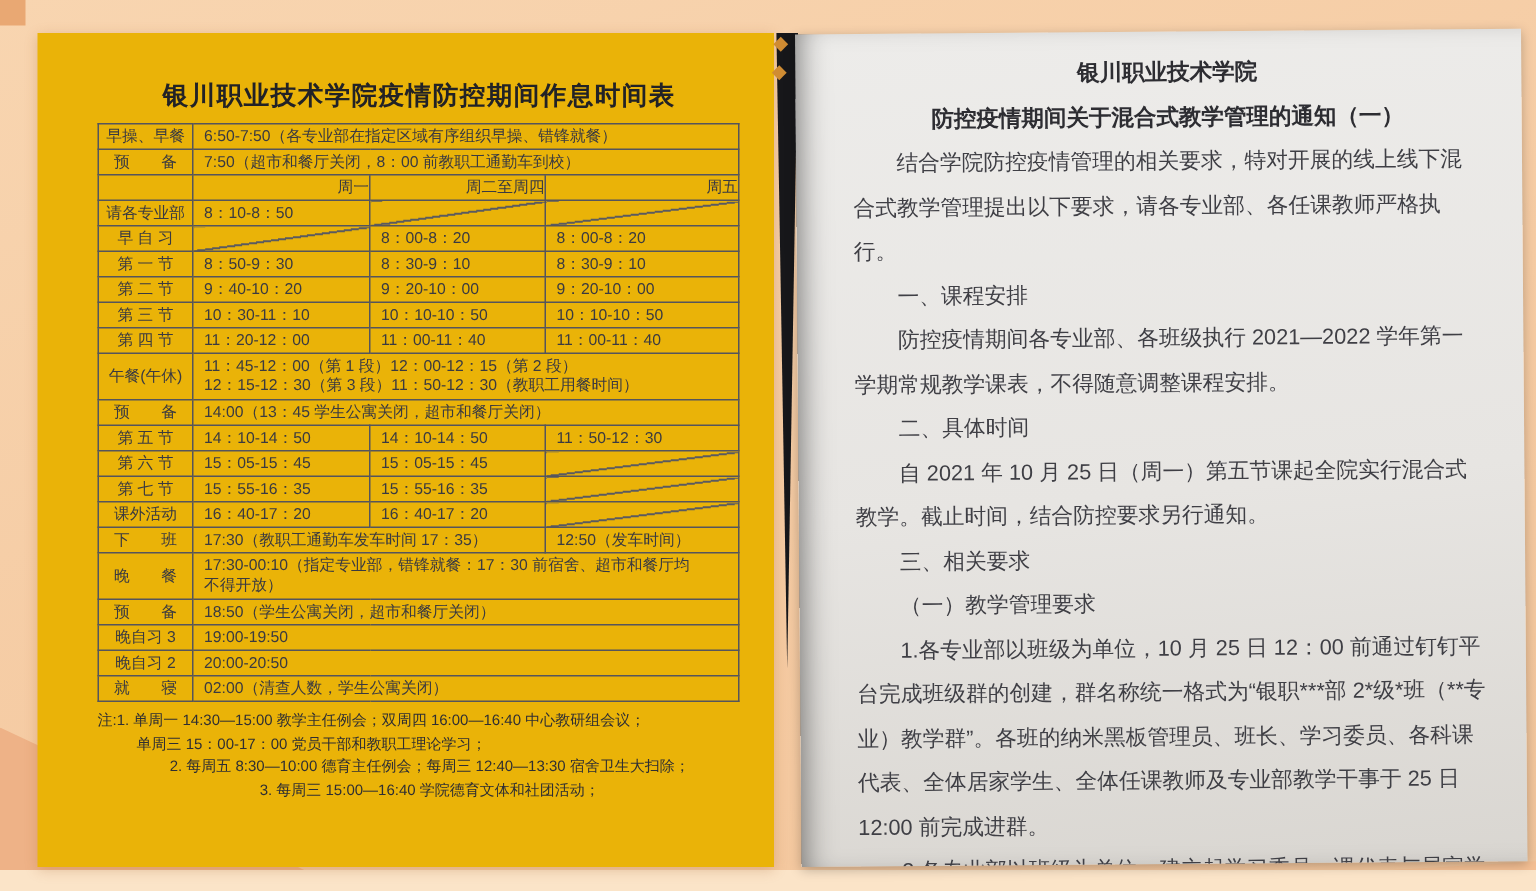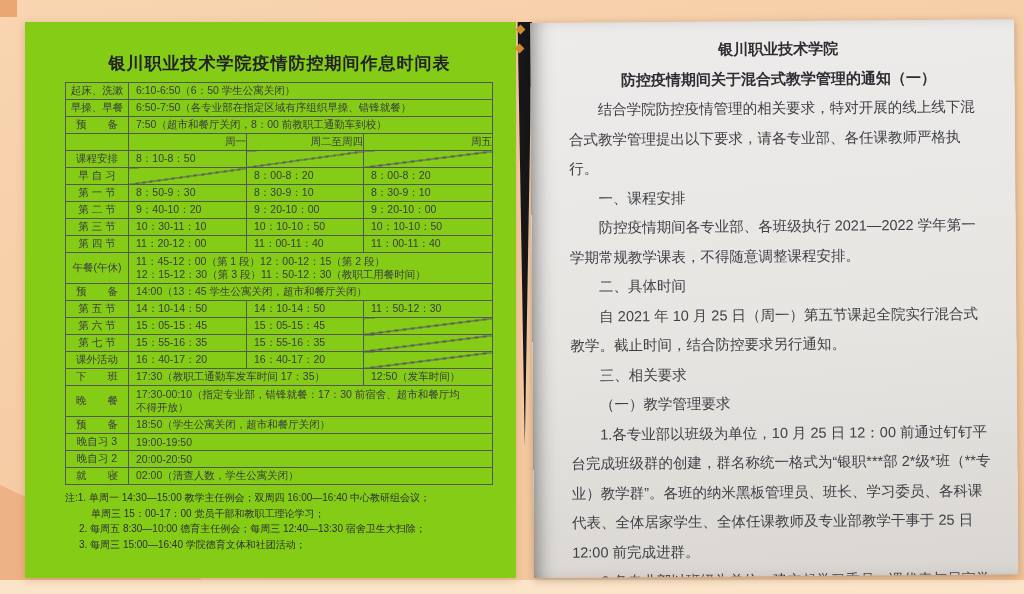--- a/index.html
+++ b/index.html
@@ -14,38 +14,38 @@
   .bl-wedge { position:absolute; left:0; bottom:13px; width:205px; height:96px;
     background:#eeb habitat; background:#eeb287;
     clip-path:polygon(0 0,100% 100%,0 100%); }
   .bottom-strip { position:absolute; left:0; bottom:0; width:100%; height:14px; background:#fbe4c8; }
   .br-wedge { position:absolute; right:0; bottom:0; width:330px; height:22px;
     background:#f5c röd; background:#f5c094;
     clip-path:polygon(0 100%,100% 10%,100% 100%); }
   
   .page-left {
     position:absolute; left:25px; top:22px; width:491px; height:556px;
-    background:#84cc16; box-shadow:0 2px 8px rgba(160,95,40,.28);
+    background:#eab308; box-shadow:0 2px 8px rgba(160,95,40,.28);
     padding:30px 22px 0 40px; overflow:hidden; color:#36363c;
   }
   .tt-title { font-size:17px; font-weight:bold; text-align:center; letter-spacing:1px;
     color:#222226; margin-bottom:7px; white-space:nowrap; }
   table.timetable { border-collapse:collapse; table-layout:fixed; width:427px; }
   .timetable td { border:1px solid #55555c; font-size:10.5px; height:17px;
     padding:0 2px 0 7px; white-space:nowrap; overflow:hidden; color:#3a3a41; }
   .timetable td.lbl { text-align:center; padding:0 1px; letter-spacing:0; }
   .timetable td.ctr { text-align:right; padding:0; }
   .timetable td.ml { white-space:pre-line; line-height:13px; height:30px; padding:2px 2px 2px 7px; }
   .timetable td.diag { padding:0;
     background-image:linear-gradient(to top left,
       transparent calc(50% - .7px), #5a5a60 calc(50% - .7px),
       #5a5a60 calc(50% + .7px), transparent calc(50% + .7px)); }
   .tt-notes { margin-top:5px; font-size:10px; font-weight:normal; color:#2e2e33;
     line-height:15.5px; list-style:none; white-space:nowrap; }
-  .tt-notes li.ind1 { padding-left:14px; }
+  .tt-notes li.ind1 { padding-left:14px;text-align:center; }
   .tt-notes li.ind2 { padding-left:26px; }
   
   .edge-shadow { position:absolute; left:516px; top:22px; width:16px; height:424px;
     background:#17171a; clip-path:polygon(10% 0,100% 0,55% 100%); }
   .edge-dot { position:absolute; width:7px; height:7px; background:#d08c33;
     transform:rotate(45deg); }
   .edge-dot.d1 { left:517px; top:26px; }
   .edge-dot.d2 { left:516px; top:45px; }
   
   .page-right {
@@ -71,39 +71,35 @@
   <div class="tt-title">银川职业技术学院疫情防控期间作息时间表</div>
   <table class="timetable">
     <colgroup>
       <col style="width:63px">
         <col style="width:118px">
         <col style="width:117px">
         <col style="width:129px">
     </colgroup>
     <tbody>
         <tr>
-          <td class="lbl">起床、洗漱</td>
-          <td colspan="3">6:10-6:50（6：50 学生公寓关闭）</td>
-        </tr>
-        <tr>
           <td class="lbl">早操、早餐</td>
           <td colspan="3">6:50-7:50（各专业部在指定区域有序组织早操、错锋就餐）</td>
         </tr>
         <tr>
           <td class="lbl">预　　备</td>
           <td colspan="3">7:50（超市和餐厅关闭，8：00 前教职工通勤车到校）</td>
         </tr>
         <tr>
           <td class="lbl"></td>
           <td class="ctr">周一</td>
           <td class="ctr">周二至周四</td>
           <td class="ctr">周五</td>
         </tr>
         <tr>
-          <td class="lbl">课程安排</td>
+          <td class="lbl">请各专业部</td>
           <td>8：10-8：50</td>
           <td class="diag"></td>
           <td class="diag"></td>
         </tr>
         <tr>
           <td class="lbl">早 自 习</td>
           <td class="diag"></td>
           <td>8：00-8：20</td>
           <td>8：00-8：20</td>
         </tr>

